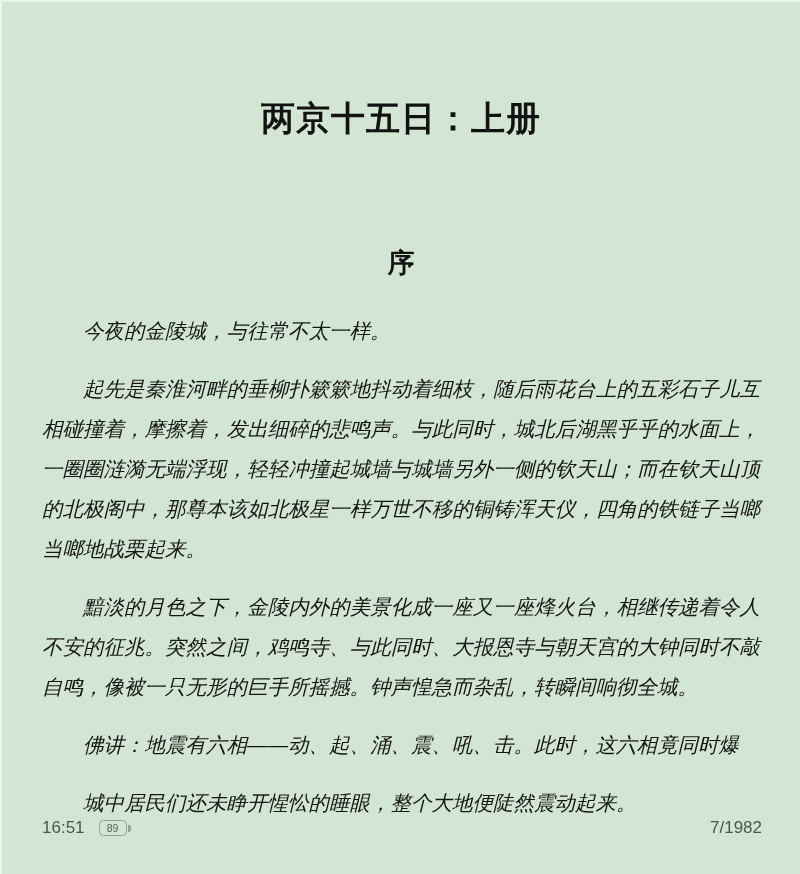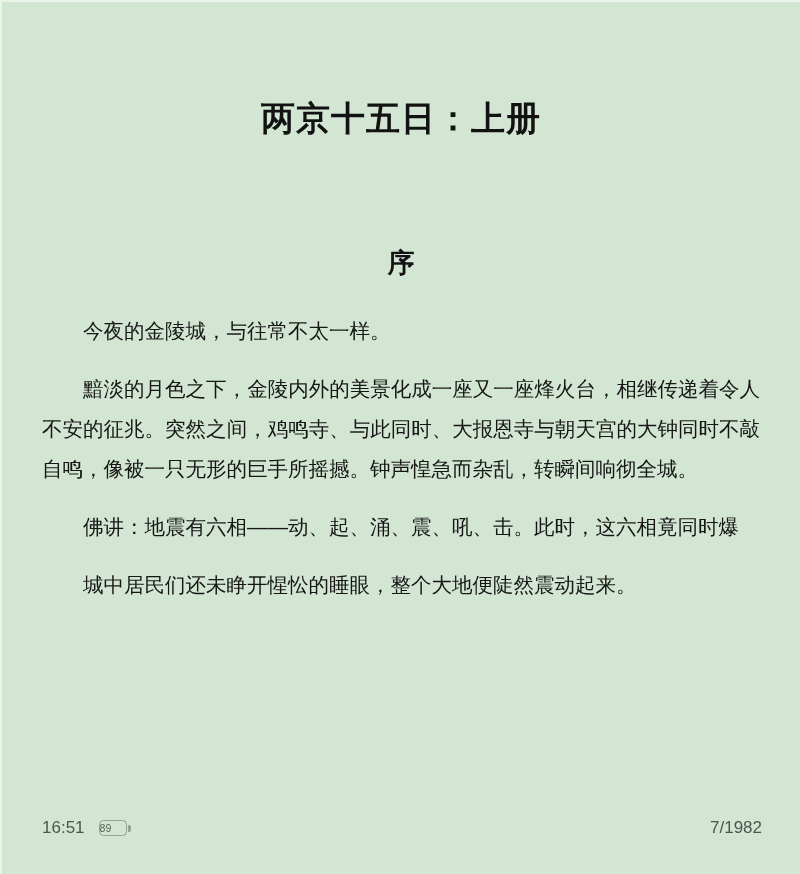--- a/index.html
+++ b/index.html
@@ -39,20 +39,21 @@
   .content {
     margin: 33px 40px 0;
     font-size: 20.5px;
     line-height: 40px;
     text-align: justify;
     color: #161616;
   }
   .content p {
     margin: 0 0 18px;
     text-indent: 2em;
+    font-style: italic;
   }
   .status-bar {
     position: absolute;
     left: 40px;
     right: 38px;
     bottom: 36px;
     height: 20px;
     display: flex;
     justify-content: space-between;
     align-items: center;
@@ -69,20 +70,21 @@
     margin-left: 14px;
   }
   .battery-body {
     box-sizing: border-box;
     width: 28px;
     height: 16px;
     border: 1.5px solid #96a198;
     border-radius: 4.5px;
     display: inline-flex;
     align-items: center;
+    justify-content: center;
     font-size: 10.5px;
     font-weight: 500;
     color: #555f57;
   }
   .battery-nub {
     width: 3px;
     height: 7px;
     margin-left: 1.5px;
     background: #96a198;
     border-radius: 0 2px 2px 0;
@@ -94,20 +96,21 @@
 <div class="screen" style="background: rgb(210, 230, 211);">
 
   <h1 class="book-title">两京十五日：上册</h1>
 
   <h2 class="chapter-title">序</h2>
 
   <div class="content">
 
       <p>今夜的金陵城，与往常不太一样。</p>
 
+      <p>起先是秦淮河畔的垂柳扑簌簌地抖动着细枝，随后雨花台上的五彩石子儿互相碰撞着，摩擦着，发出细碎的悲鸣声。与此同时，城北后湖黑乎乎的水面上，一圈圈涟漪无端浮现，轻轻冲撞起城墙与城墙另外一侧的钦天山；而在钦天山顶的北极阁中，那尊本该如北极星一样万世不移的铜铸浑天仪，四角的铁链子当啷当啷地战栗起来。</p>
 
       <p>黯淡的月色之下，金陵内外的美景化成一座又一座烽火台，相继传递着令人不安的征兆。突然之间，鸡鸣寺、与此同时、大报恩寺与朝天宫的大钟同时不敲自鸣，像被一只无形的巨手所摇撼。钟声惶急而杂乱，转瞬间响彻全城。</p>
 
       <p>佛讲：地震有六相——动、起、涌、震、吼、击。此时，这六相竟同时爆</p>
 
       <p>城中居民们还未睁开惺忪的睡眼，整个大地便陡然震动起来。</p>
     </div>
 
   <div class="status-bar">
     <div class="status-left">

